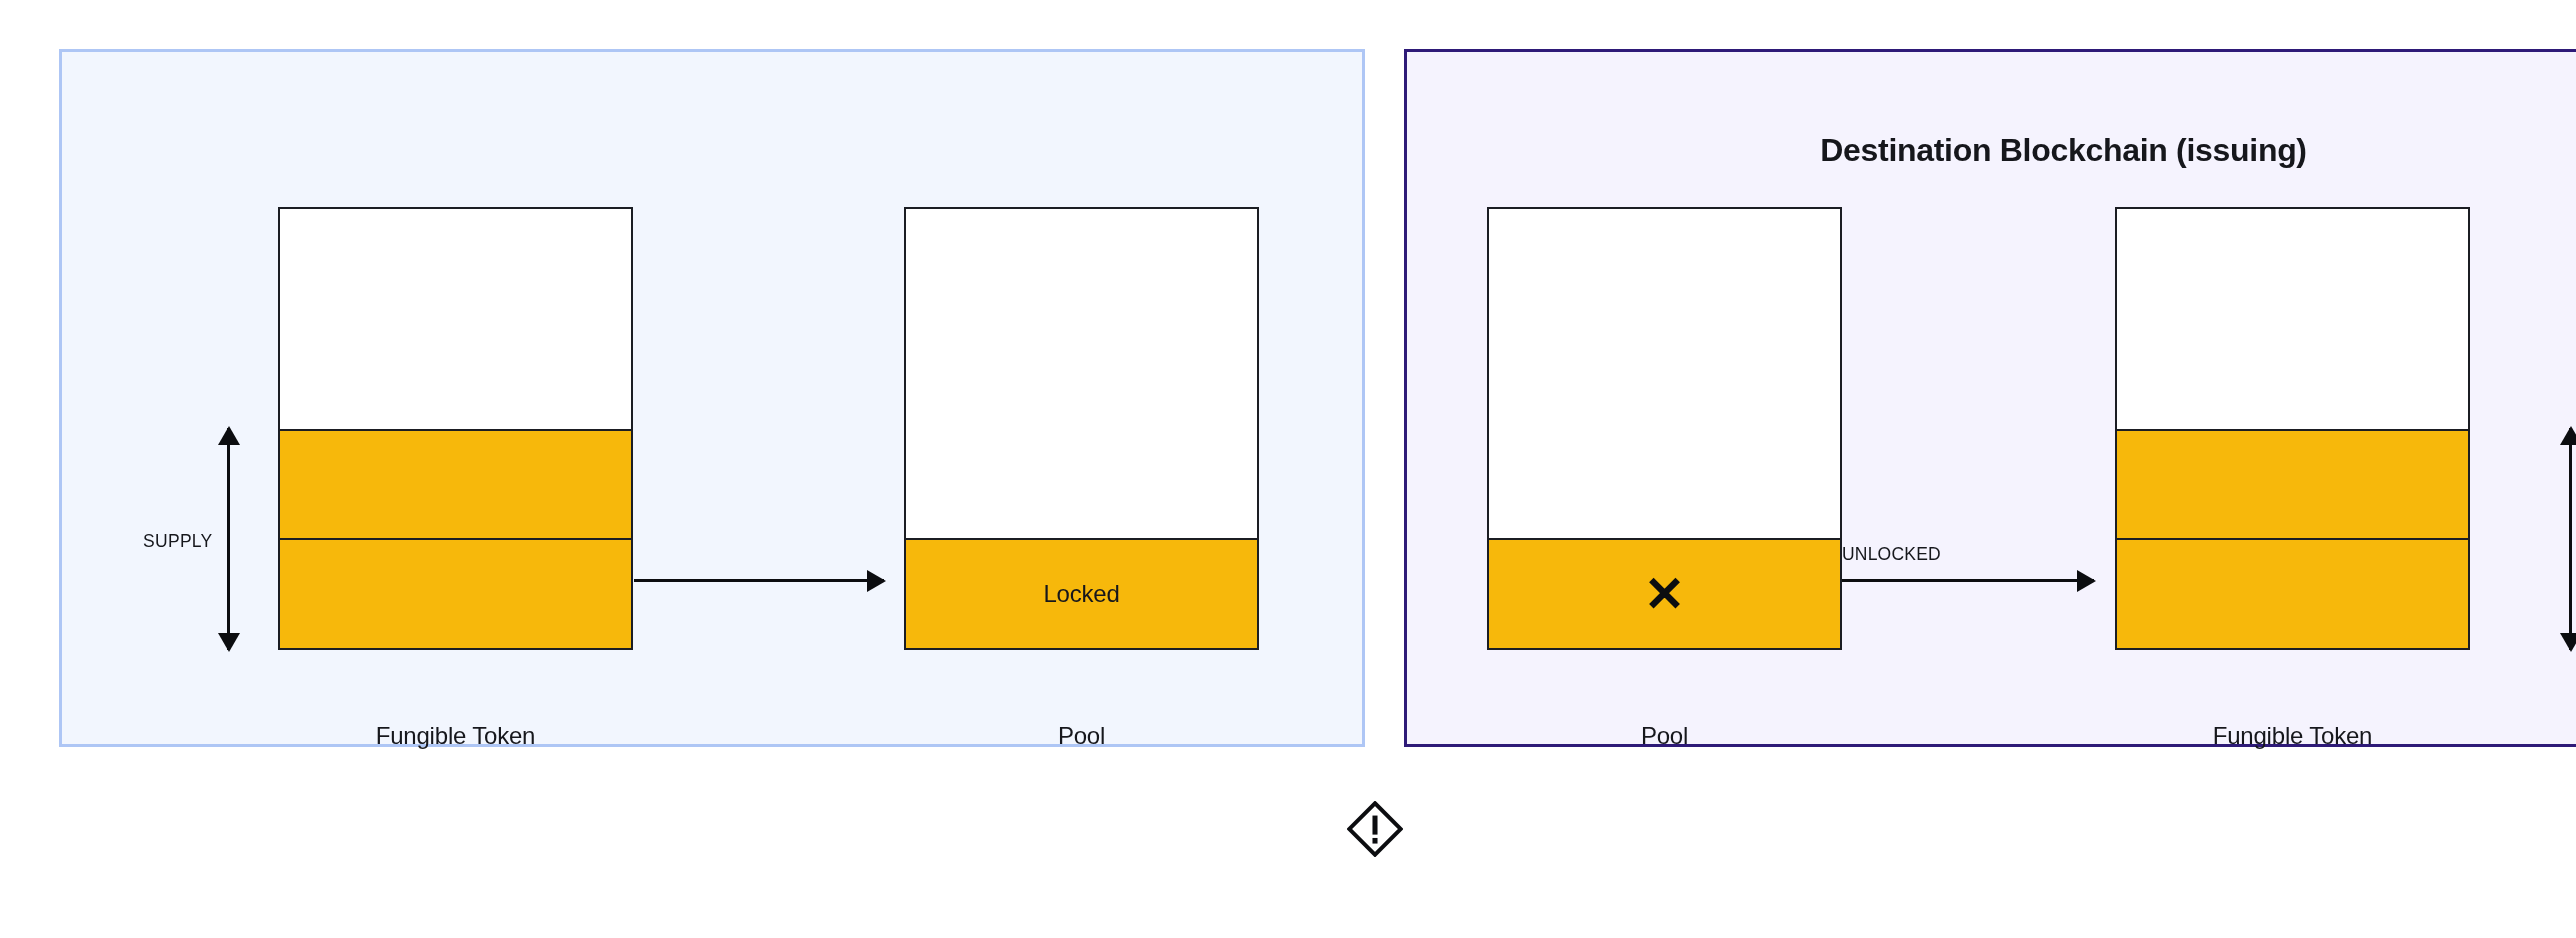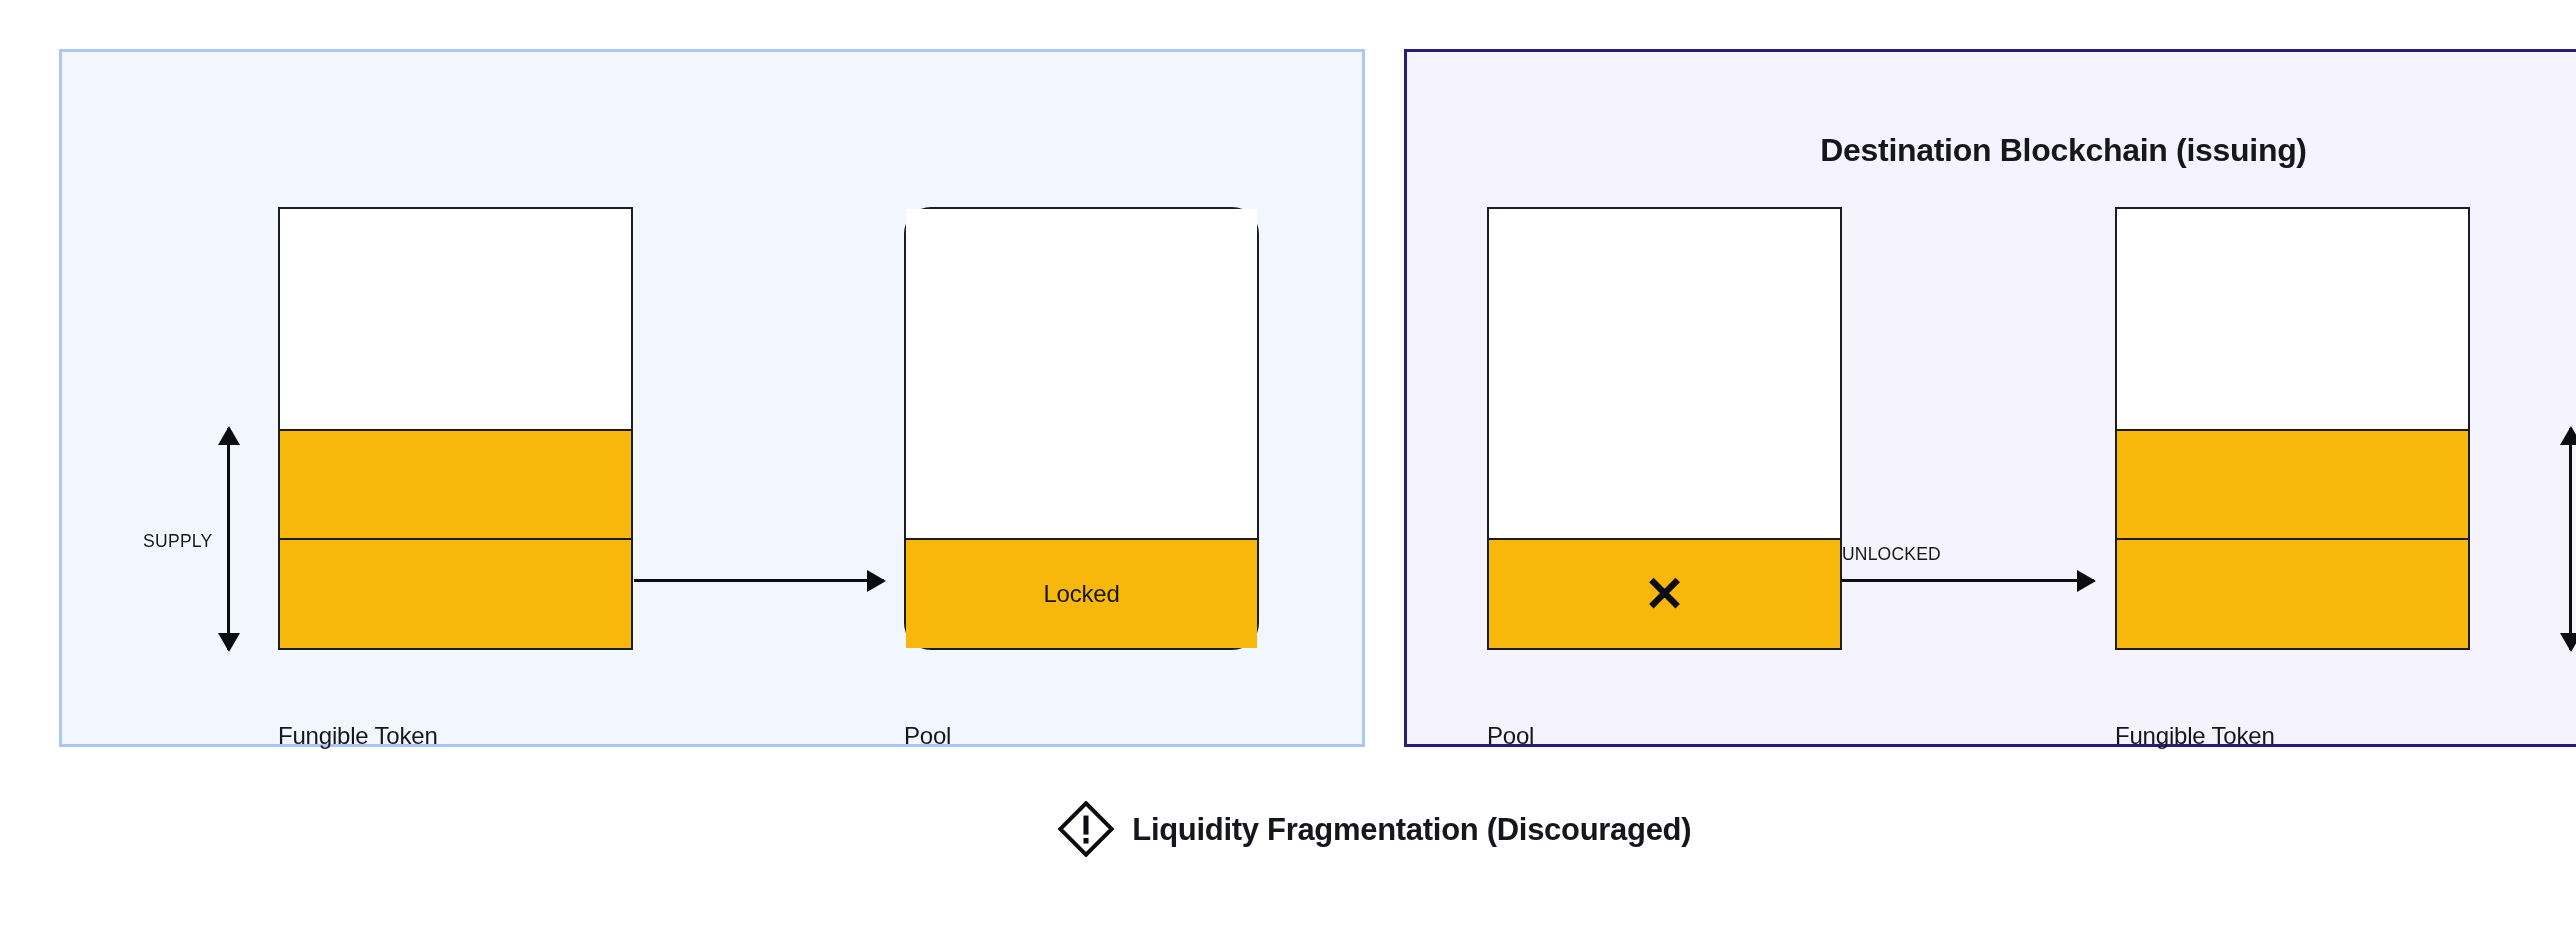--- a/index.html
+++ b/index.html
@@ -51,27 +51,28 @@
     letter-spacing:-0.2px;line-height:1;
   }
   .x-mark{
     font-size:49px;font-weight:800;color:#0c0d10;line-height:1;
     font-family:"Liberation Sans", sans-serif;
   }
 
   .bar-caption{
     position:absolute;
     top:670px;
+    text-align:center;
     font-size:24px;font-weight:500;color:#16171c;
     letter-spacing:-0.2px;white-space:nowrap;
   }
 
   
   #bar-source-token   {left:216px; top:155px; width:355px; height:443px;}
-  #bar-source-pool    {left:842px;top:155px; width:355px; height:443px;border-radius:27px;}
+  #bar-source-pool    {left:842px;top:155px; width:355px; height:443px;}
   #bar-dest-pool      {left:80px; top:155px; width:355px; height:443px;}
   #bar-dest-token     {left:708px;top:155px; width:355px; height:443px;}
 
   #cap-source-token {left:216px; width:355px;}
   #cap-source-pool  {left:842px;width:355px;}
   #cap-dest-pool    {left:80px; width:355px;}
   #cap-dest-token   {left:708px;width:355px;}
 
   
   .h-arrow{position:absolute;height:3.1px;background:#0c0d10;}
@@ -195,17 +196,16 @@
     <div class="v-arrow" id="supply-arrow-right"></div>
 
   </div>
 
   <div id="bottom-caption">
     <svg class="warn-icon" viewBox="0 0 100 100">
       <polygon points="50,4 96,50 50,96 4,50" fill="none" stroke="#0c0d10" stroke-width="7"></polygon>
       <rect x="45.5" y="26" width="9" height="34" fill="#0c0d10"></rect>
       <rect x="45.5" y="66" width="9" height="10" fill="#0c0d10"></rect>
     </svg>
-    <span id="bottom-caption-text">Liquidity Fragmentation (Discouraged)</span>
   </div>
 
 </div>
 
 
 </body></html>

